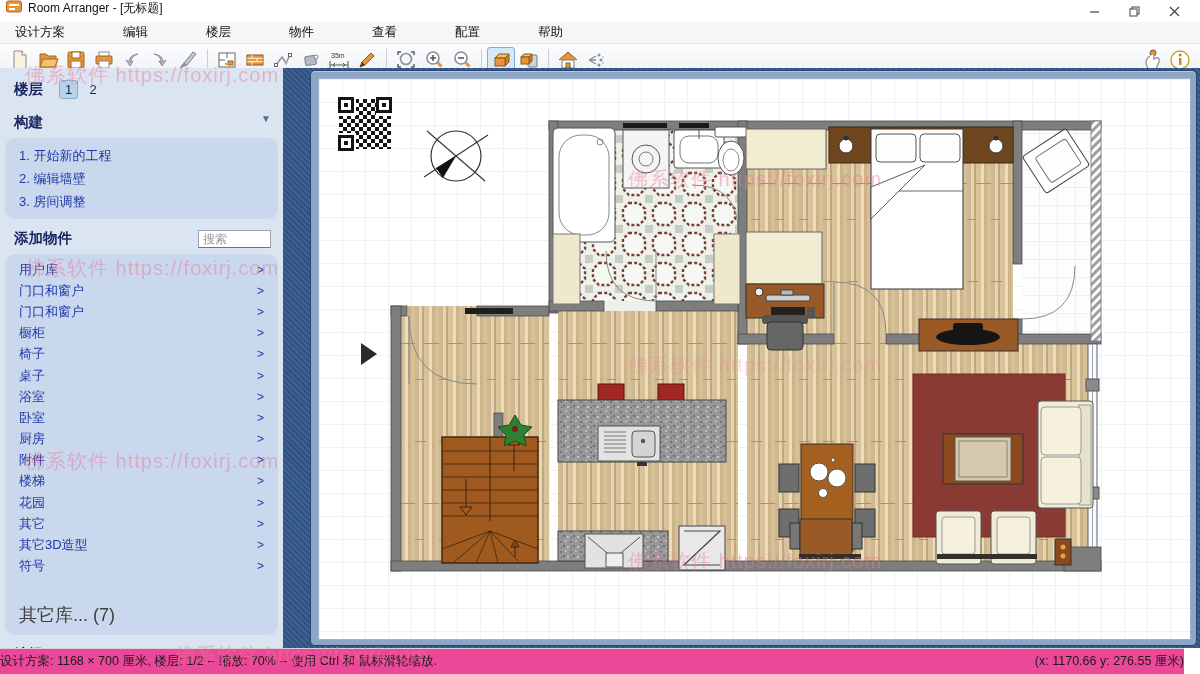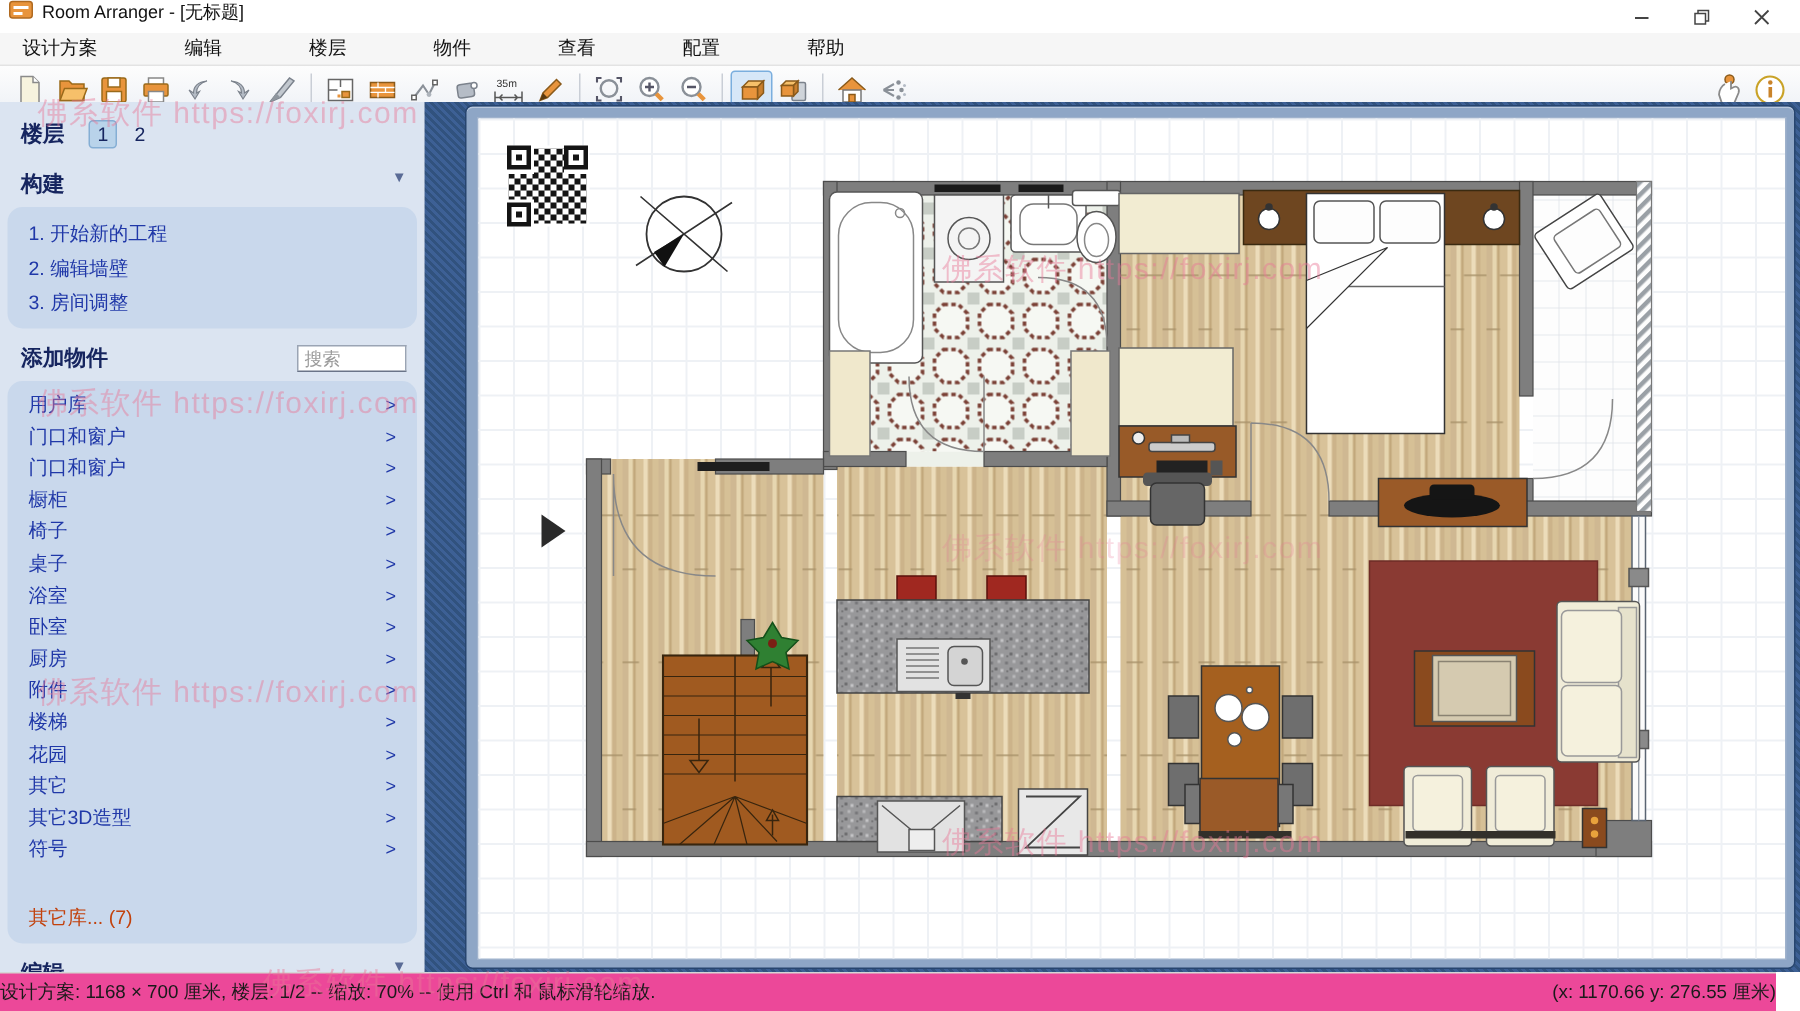--- a/index.html
+++ b/index.html
@@ -39,21 +39,21 @@
   .sec-arrow { margin-left:auto; color:#5a6b96; font-size:10px; }
   .panel { background:#c9d8ec; border-radius:10px; margin:2px 5px; padding:6px 10px; }
   .blue-link { color:#2038a8; font-size:13px; padding:2.5px 4px; cursor:default; }
   .addobj-head { display:flex; align-items:flex-end; padding:8px 12px 4px 14px; }
   .search-input { margin-left:auto; width:73px; height:18px; font-size:12px; border:1px solid #9aa4b4; border-bottom:1px solid #6a7488; padding:1px 4px; color:#333; }
   .search-input::placeholder { color:#9a9a9a; }
   .cat-panel { background:#c9d8ec; border-radius:10px; margin:2px 5px; padding:5px 8px 4px 8px; }
   .cat-row { display:flex; align-items:center; padding:1.6px 6px; }
   .cat-label { color:#2038a8; font-size:13px; }
   .cat-chev { margin-left:auto; color:#2038a8; font-size:12px; }
-  .more-lib { color:#c2410c; font-size:13px; padding:26px 6px 4px 6px; }
+  .more-lib { color:#404040; font-size:18px; padding:26px 6px 4px 6px; }
 
   
   .canvas { flex:1; position:relative; background:repeating-linear-gradient(45deg,#31527e 0 2px,#3d6095 2px 4px); }
   .page-frame { position:absolute; left:27px; top:2px; width:887px; height:576px; background:#8ea6c6; border:1px solid #27456f; border-radius:5px; padding:8px; box-shadow:inset 0 1px 0 #b9c8dd; }
   .page { width:871px; height:560px; background:#fff; position:relative;
           background-image:linear-gradient(#eef1f5 1px,transparent 1px),linear-gradient(90deg,#eef1f5 1px,transparent 1px);
           background-size:23px 23px; box-shadow:0 0 0 1px #9fb2cc; }
   .page svg { position:absolute; inset:0; }
 
   

